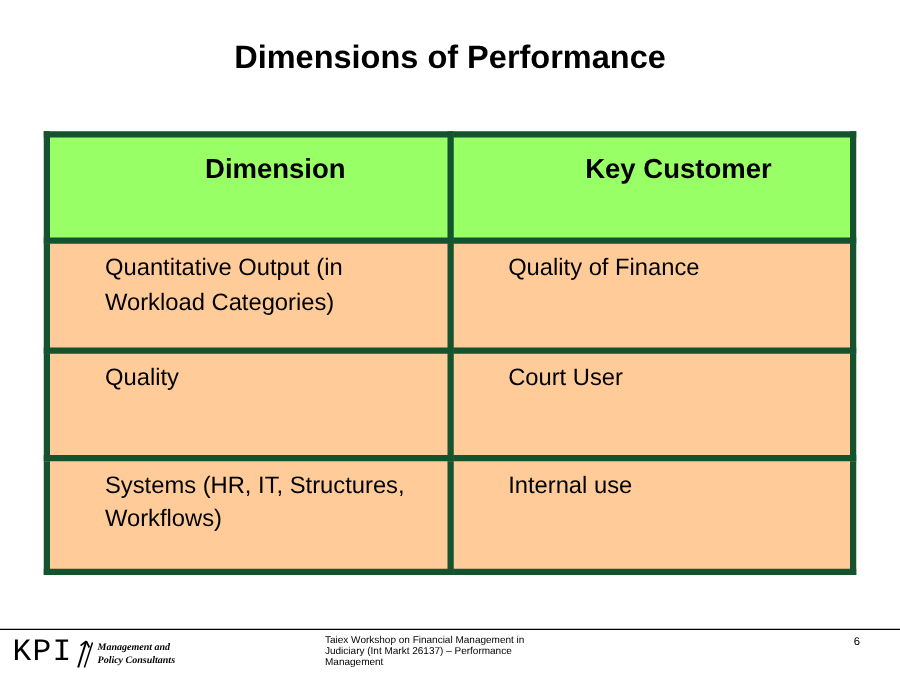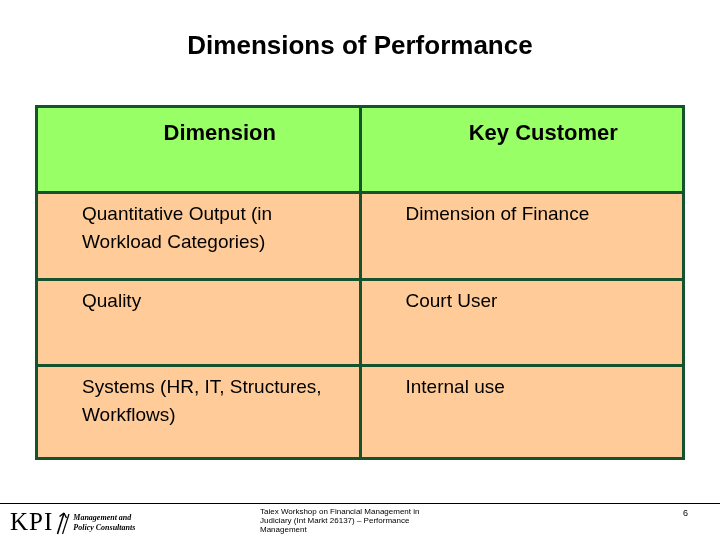--- a/index.html
+++ b/index.html
@@ -23,21 +23,21 @@
 
   table.perf {
     position: absolute;
     top: 105px; left: 35px;
     width: 650px; height: 355px;
     border-collapse: collapse;
     table-layout: fixed;
     border: 2px solid #000;
   }
   table.perf td, table.perf th {
-    border: 3px solid #14532d;
+    border: 5px solid #14532d;
     vertical-align: top;
     width: 50%;
     padding-left: 44px;
   }
   table.perf tr.header-row { height: 70px; }
   table.perf tr.body-row   { height: 70px; }
   table.perf tr.body-row.last { height: 75px; }
   th.hdr {
     background: #99FF66;
     font-size: 22px;
@@ -61,21 +61,21 @@
     border-top: 1px solid #000;
   }
   .footer { position: absolute; top: 503px; left: 0; width: 720px; height: 37px; }
 
   .logo {
     position: absolute;
     left: 10px; top: 6px;
     display: flex; align-items: flex-start;
   }
   .logo-kpi {
-    font-family: Liberation Serif, serif;
+    font-family: Liberation Mono, monospace;
     font-size: 25px;
     line-height: 25px;
     letter-spacing: 1px;
   }
   .logo-arrow { margin: 0 3px 0 1px; }
   .logo-sub {
     font-family: "Liberation Serif", serif;
     font-style: italic;
     font-weight: bold;
     font-size: 8px;
@@ -107,21 +107,21 @@
 
   <table class="perf">
     <tbody>
       <tr class="header-row">
         <th class="hdr">Dimension</th>
         <th class="hdr">Key Customer</th>
       </tr>
       <tr class="body-row">
         <td class="cell">Quantitative Output (in
 Workload Categories)</td>
-        <td class="cell">Dimension of Finance</td>
+        <td class="cell">Quality of Finance</td>
       </tr>
       <tr class="body-row">
         <td class="cell">Quality</td>
         <td class="cell">Court User</td>
       </tr>
       <tr class="body-row last">
         <td class="cell">Systems (HR, IT, Structures,
 Workflows)</td>
         <td class="cell">Internal use</td>
       </tr>

